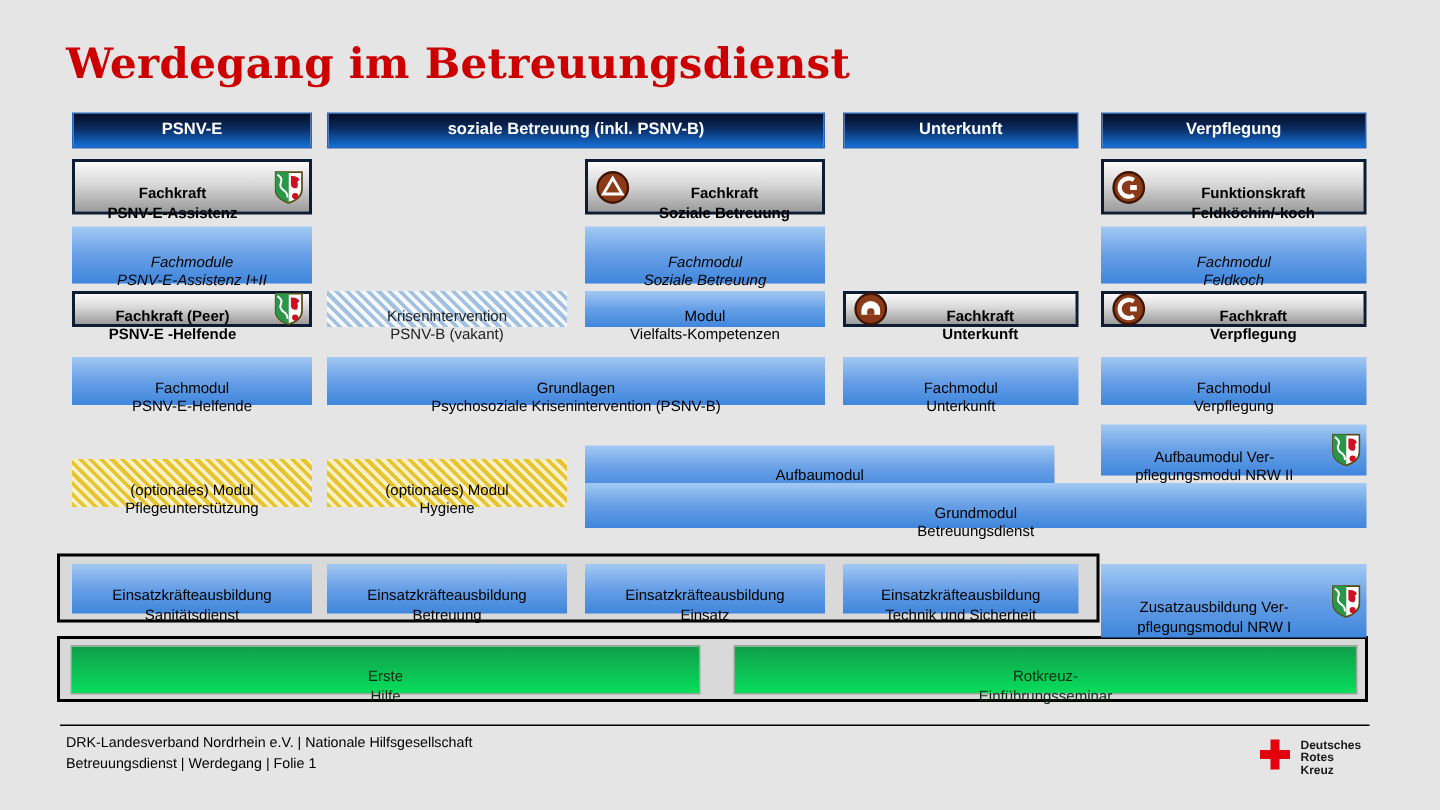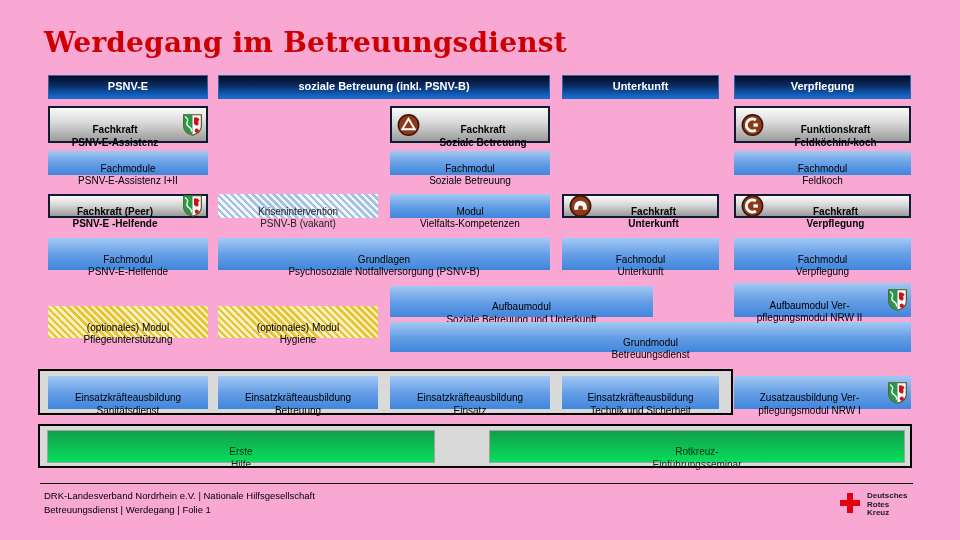--- a/index.html
+++ b/index.html
@@ -1,16 +1,16 @@
 <!DOCTYPE html>
 <html><head>
 <meta charset="utf-8">
 <style>
   html,body{margin:0;padding:0;background:#fff;}
-  .slide{position:relative;width:960px;height:540px;background:#f9a8d4;overflow:hidden;
+  .slide{position:relative;width:960px;height:540px;background:#e5e5e5;overflow:hidden;
          font-family:"Liberation Sans",sans-serif;color:#000;}
   .title{position:absolute;left:44px;top:26px;font-family:"DejaVu Serif","Liberation Serif",serif;
          font-weight:bold;font-size:28px;color:#cc0000;letter-spacing:0.2px;}
   .box{position:absolute;display:flex;align-items:center;justify-content:center;text-align:center;
        box-sizing:border-box;font-size:10px;line-height:1.25;z-index:2;}
   .txt{width:100%;margin-top:24px;}
   .hdr{background:linear-gradient(180deg,#030e26 0%,#0a2a5e 42%,#1470d8 100%);
        color:#fff;font-weight:bold;font-size:11px;border:1px solid #2a64b4;}
   .gray{background:linear-gradient(180deg,#fbfbfb 0%,#d8d8d8 45%,#9b9b9b 100%);
         border:2px solid #0d1b33;font-weight:bold;}
@@ -22,34 +22,34 @@
   .icon-r{position:absolute;right:4px;top:50%;transform:translateY(-50%);line-height:0;}
   .icon-l{position:absolute;left:5px;top:50%;transform:translateY(-50%);line-height:0;}
   .pad-r{padding-right:26px;}
   .pad-l{padding-left:26px;}
   
   .c1{left:48px;width:160px;}  .c2a{left:218px;width:160px;}
   .c2b{left:390px;width:160px;}.c3{left:562px;width:157px;}
   .c4{left:734px;width:177px;}
   
   .rh{top:75px;height:24px;}
-  .r1{top:106px;height:37px;}  .r2{top:151px;height:24px;}
+  .r1{top:106px;height:37px;}  .r2{top:151px;height:38px;font-style:italic;}
   .r3{top:194px;height:24px;}  .r4{top:238px;height:32px;}
   #h2{left:218px;width:332px;}
   #grundlagen{left:218px;width:332px;}
-  #aufbau-wide{left:390px;top:286px;width:263px;height:31px;}
+  #aufbau-wide{left:390px;top:297px;width:313px;height:31px;}
   #aufbau-nrw2{left:734px;top:283px;width:177px;height:34px;}
   #grundmodul{left:390px;top:322px;width:521px;height:30px;}
   #opt-pflege{left:48px;top:306px;width:160px;height:32px;}
   #opt-hygiene{left:218px;top:306px;width:160px;height:32px;}
   #band-eka{left:38px;top:369px;width:695px;height:46px;}
   .reka{top:376px;height:33px;justify-content:center;}
-  #zusatz-nrw1{left:734px;top:376px;width:177px;height:33px;justify-content:center;}
+  #zusatz-nrw1{left:734px;top:376px;width:177px;height:49px;justify-content:center;}
   #band-green{left:38px;top:424px;width:874px;height:44px;}
-  #green1{left:47px;top:430px;width:388px;height:33px;color:#0a2a12;}
+  #green1{left:47px;top:430px;width:420px;height:33px;color:#0a2a12;}
   #green2{left:489px;top:430px;width:416px;height:33px;color:#0a2a12;}
   .rule{position:absolute;left:40px;top:483px;width:873px;height:1px;background:#000;}
   .footer-text{position:absolute;left:44px;top:489px;font-size:9.5px;line-height:1.5;color:#000;}
   .logo{position:absolute;left:839px;top:492px;display:flex;align-items:center;}
   .logo-words{margin-left:6px;font-size:8px;font-weight:bold;line-height:1.08;color:#1a1a1a;}
 </style>
 </head>
 <body>
 
 <div class="slide">
@@ -151,21 +151,21 @@
   </div>
   <div class="box blue c2b r3">
     <div class="txt">
       <span>Modul</span><br>
       <span>Vielfalts-Kompetenzen</span>
     </div>
   </div>
   <div class="box blue r4" id="grundlagen">
     <div class="txt">
       <span>Grundlagen</span><br>
-      <span>Psychosoziale Notfallversorgung (PSNV-B)</span>
+      <span>Psychosoziale Krisenintervention (PSNV-B)</span>
     </div>
   </div>
 
   <div class="box gray c3 r3 pad-l">
     <span class="icon-l">
       <svg viewBox="0 0 24 24" width="23" height="23">
           <circle cx="12" cy="12" r="10.6" fill="#8a3a16" stroke="#3f1404" stroke-width="1.6"></circle>
           <path d="M5.5 16 v-3.2 a6.5 6.3 0 0 1 13 0 V16 Z" fill="#fff"></path>
           <path d="M9.5 16 v-2.2 a2.5 2.4 0 0 1 5 0 V16 Z" fill="#8a3a16"></path>
         </svg>

